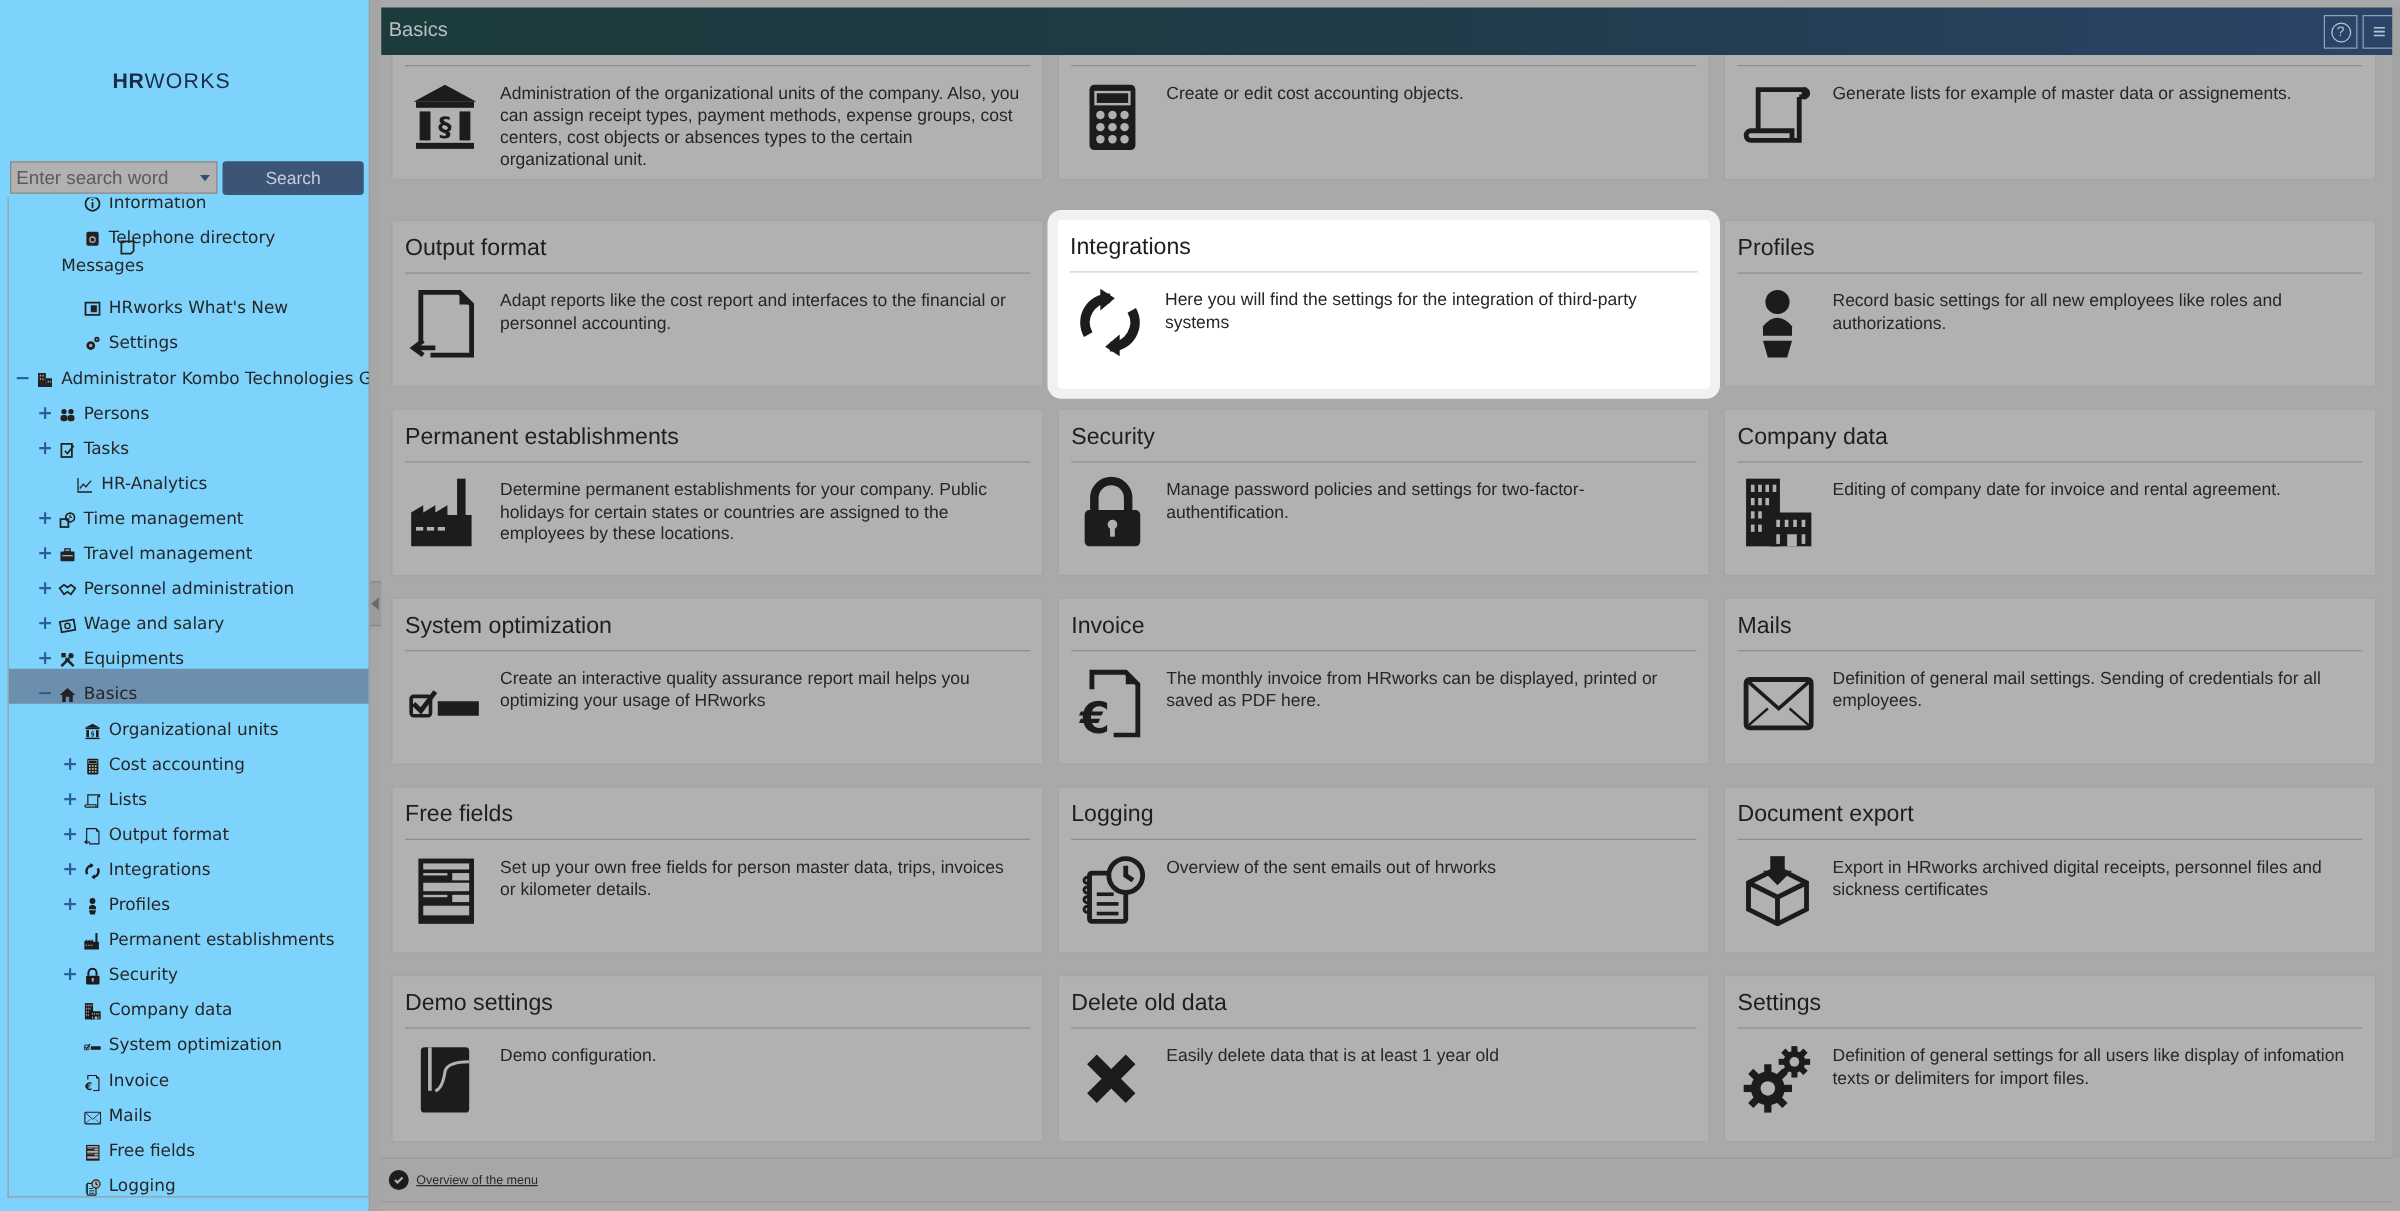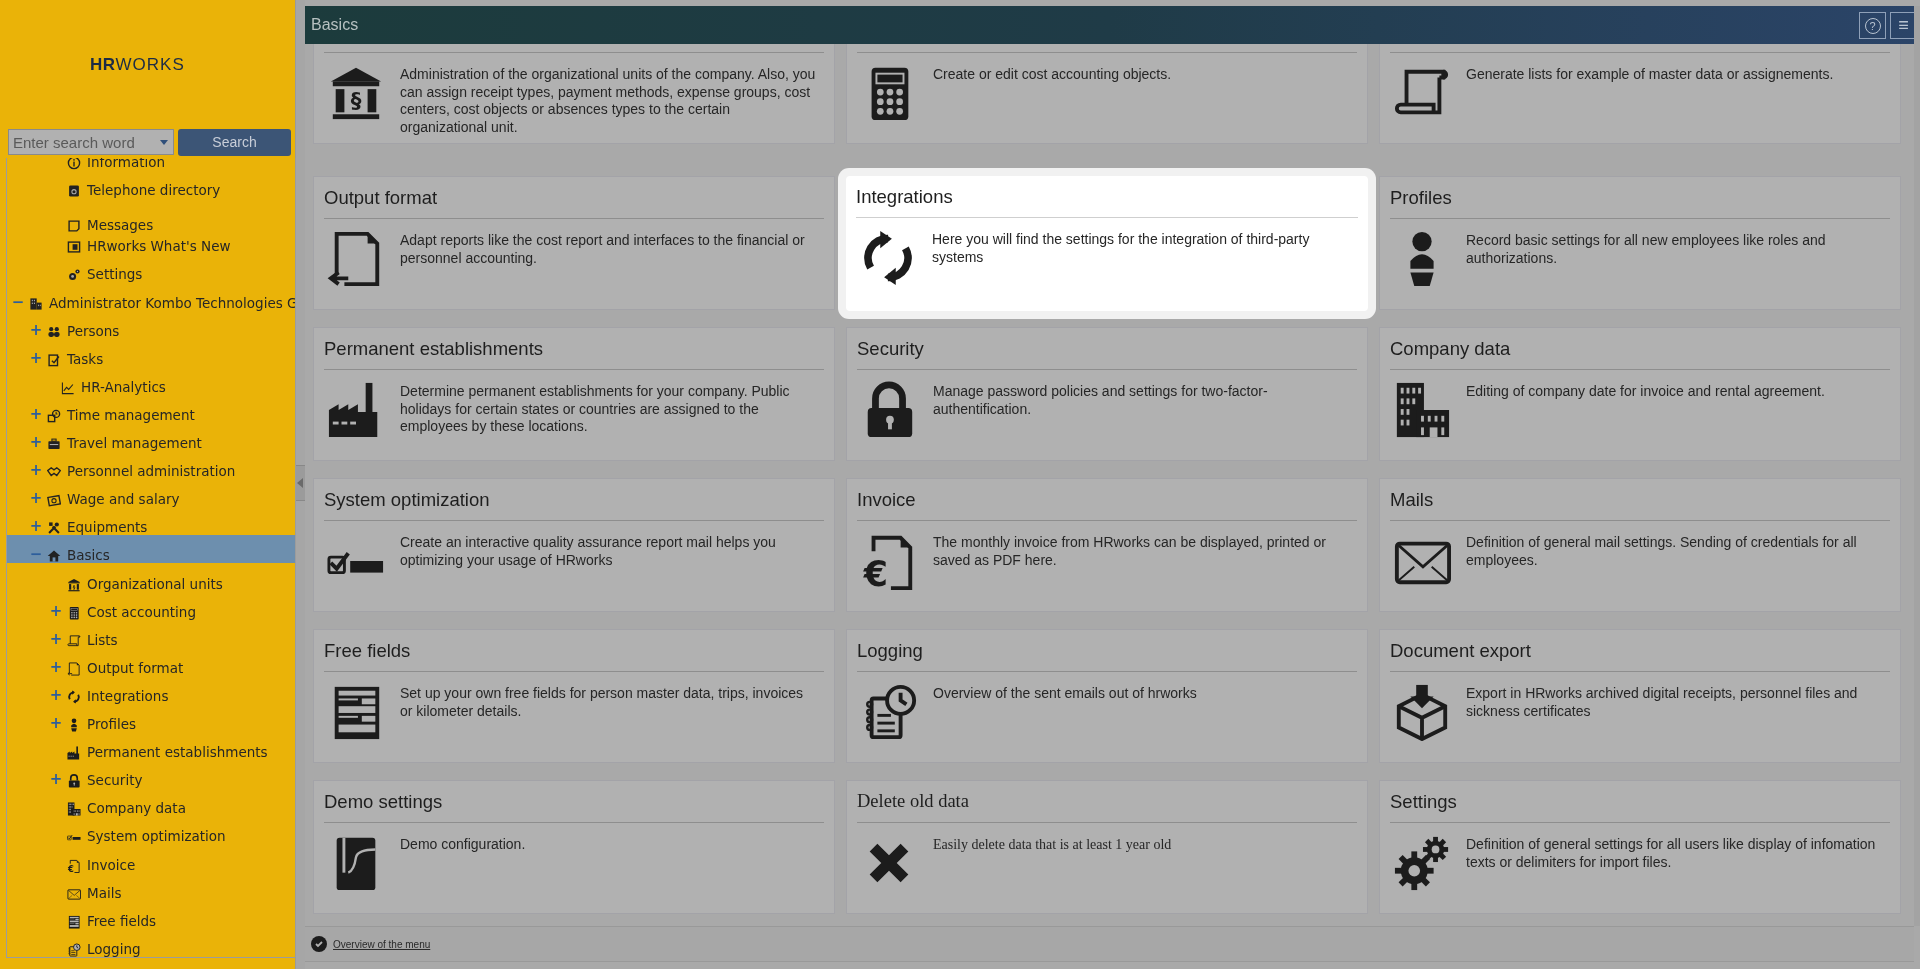--- a/index.html
+++ b/index.html
@@ -3,21 +3,21 @@
 <meta charset="utf-8">
 <style>
   * { box-sizing: border-box; margin: 0; padding: 0; }
   html, body { width: 1920px; height: 969px; overflow: hidden; }
   body { font-family: "Liberation Sans", sans-serif; background: #a9a9a9; position: relative; color: #1c1c1c; }
 
   
   .top-strip { position: absolute; left: 0; top: 0; width: 170px; height: 2px; background: #34476a; }
 
   
-  .sidebar { position: absolute; left: 0; top: 0; width: 296px; height: 969px; background: #eab308; border-right: 1px solid #9a9a9a; }
+  .sidebar { position: absolute; left: 0; top: 0; width: 296px; height: 969px; background: #7dd3fc; border-right: 1px solid #9a9a9a; }
   .logo { position: absolute; left: 90px; top: 55px; font-size: 17px; letter-spacing: 1px; color: #1d2c45; }
   .logo b { font-weight: 900; letter-spacing: 0.5px; }
   .logo span { font-weight: 400; }
   .search-wrap { position: absolute; left: 8px; top: 129px; width: 166px; height: 26px; border: 1px solid #8a8a8a; background: #b1b1b1; }
   .search-input { width: 100%; height: 100%; border: none; background: transparent; padding: 0 22px 0 4px; font-size: 15px; color: #555; font-family: "Liberation Sans", sans-serif; outline: none; }
   .search-input::placeholder { color: #5a5a5a; }
   .search-caret { position: absolute; right: 5px; top: 10px; width: 0; height: 0; border-left: 4px solid transparent; border-right: 4px solid transparent; border-top: 5px solid #2f4f7a; }
   .search-btn { position: absolute; left: 178px; top: 129px; width: 113px; height: 27px; background: #3c5576; border-radius: 3px; color: #c8ced8; font-size: 14px; border: none; font-family: "Liberation Sans", sans-serif; text-align: center; line-height: 27px; }
 
   .tree { position: absolute; left: 6px; top: 158px; width: 290px; height: 800px; border: 1px solid #9c9c9c; border-top: none; overflow: hidden; }
@@ -82,21 +82,21 @@
       <div class="tree-item" style="top: 12.1px; left: 42px;">
         <span class="tree-toggle"></span>
         <span class="tree-icon">
           <svg viewBox="0 0 20 20">
             <rect x="3" y="2" width="14" height="16" rx="2" fill="#222"></rect>
             <circle cx="10" cy="11" r="3" fill="none" stroke="#aaa" stroke-width="1.5"></circle>
           </svg>
         </span>
         <span>Telephone directory</span>
       </div>
-      <div class="tree-item" style="top: 47px; left: 42px;">
+      <div class="tree-item" style="top: 33px; left: 42px; flex-direction: column;">
         <span class="tree-toggle"></span>
         <span class="tree-icon">
           <svg viewBox="0 0 20 20">
             <path d="M3 3 H17 V14 L14 17 H3 Z" fill="none" stroke="#222" stroke-width="2"></path>
           </svg>
         </span>
         <span>Messages</span>
       </div>
       <div class="tree-item" style="top: 68.3px; left: 42px;">
         <span class="tree-toggle"></span>
@@ -699,21 +699,21 @@
       <div class="card-icon">
         <svg viewBox="0 0 60 60">
           <path d="M6 24 L30 12 L54 24 L54 46 L30 58 L6 46 Z" fill="none" stroke="#1c1c1c" stroke-width="4"></path>
           <path d="M6 24 L30 36 L54 24 M30 36 V58" stroke="#1c1c1c" stroke-width="4" fill="none"></path>
           <rect x="24" y="2" width="12" height="14" fill="#1c1c1c"></rect>
           <path d="M18 14 L30 26 L42 14 Z" fill="#1c1c1c"></path>
         </svg>
       </div>
       <div class="card-desc">Export in HRworks archived digital receipts, personnel files and sickness certificates</div>
     </div>
-    <div class="card" style="left: 541px; top: 736px; font-family: Liberation Serif, serif;">
+    <div class="card" style="left: 541px; top: 736px;">
       <div class="card-title">Delete old data</div>
       <div class="card-rule"></div>
       <div class="card-icon">
         <svg viewBox="0 0 60 60">
           <path d="M10 18 L18 10 L30 22 L42 10 L50 18 L38 30 L50 42 L42 50 L30 38 L18 50 L10 42 L22 30 Z" fill="#1c1c1c"></path>
         </svg>
       </div>
       <div class="card-desc">Easily delete data that is at least 1 year old</div>
     </div>
     <div class="card" style="left: 1074px; top: 736px;">

